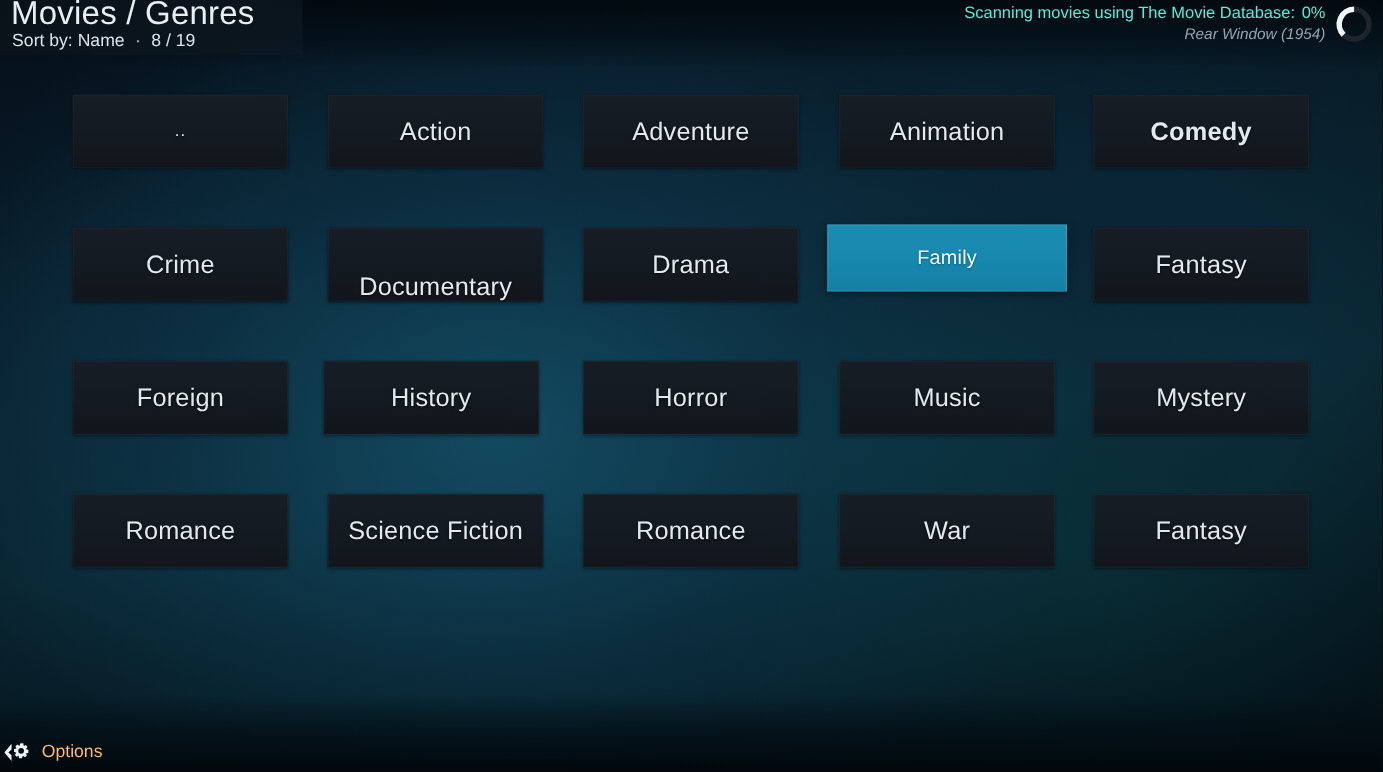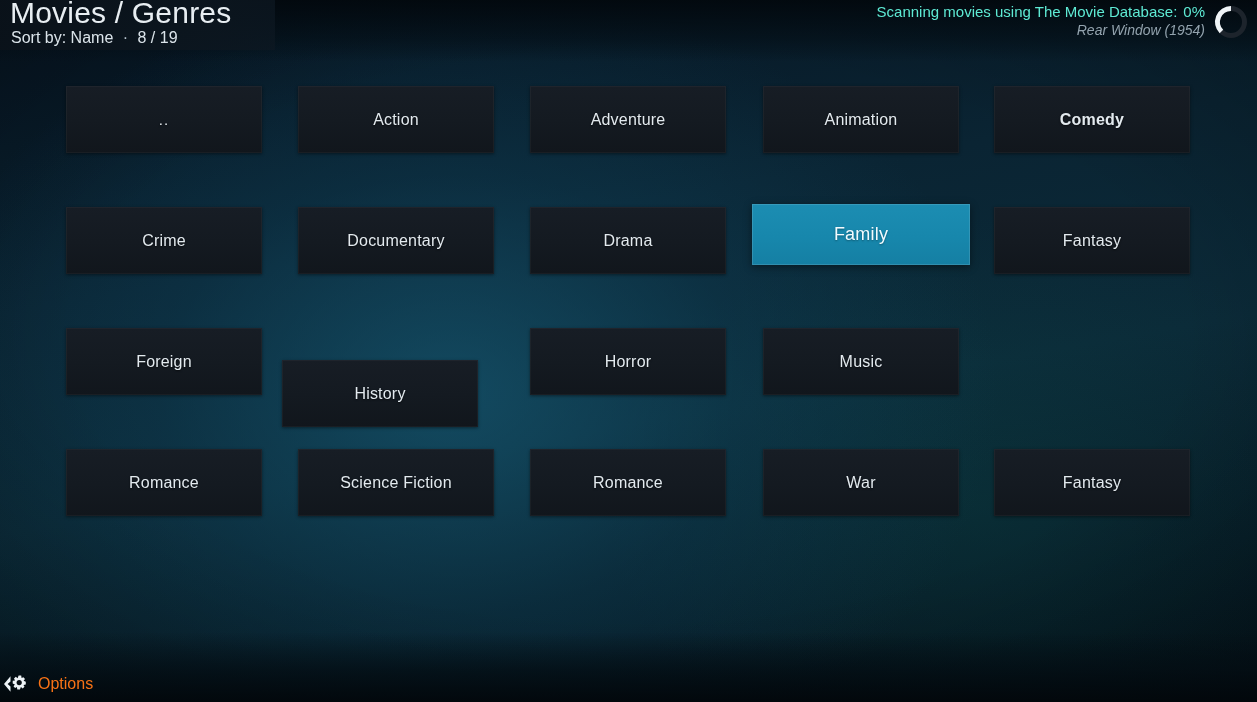--- a/index.html
+++ b/index.html
@@ -114,21 +114,21 @@
     height: 67px;
     box-sizing: border-box;
     display: flex;
     align-items: center;
     justify-content: center;
     background: linear-gradient(180deg, #171d25 0%, #141a21 52%, #11161c 100%);
     box-shadow: inset 0 0 0 1px rgba(255,255,255,0.035),
                 0 1px 3px rgba(0,0,0,0.45);
   }
   .tile-label {
-    font-size: 16px;
+    font-size: 23px;
     color: #e3eaef;
     letter-spacing: 0.2px;
     text-align: center;
     white-space: nowrap;
     text-shadow: 0 1px 2px rgba(0,0,0,0.6);
   }
   .tile.focused {
     width: 218px;
     height: 61px;
     top: -3px;
@@ -163,21 +163,21 @@
     gap: 10px;
     padding: 0 6px 0 2px;
     height: 30px;
   }
   .options-icon {
     width: 26px; height: 20px;
     display: block;
   }
   .options-label {
     font-size: 16px;
-    color: #f97316;
+    color: #fdba74;
     white-space: nowrap;
   }
 </style>
 </head>
 <body>
 
 <div id="app">
 
   <div class="bg-base"></div>
   <div class="bg-vignette"></div>
@@ -219,45 +219,48 @@
           <span class="tile-label">Animation</span>
         </div>
         <div class="tile" style="left: 928px; font-weight: bold;">
           <span class="tile-label">Comedy</span>
         </div>
       </div>
       <div class="grid-row">
         <div class="tile" style="left: 0px;">
           <span class="tile-label">Crime</span>
         </div>
-        <div class="tile" style="left: 232px;">
+        <div class="tile" style="left: 232px; align-items: flex-end;">
           <span class="tile-label">Documentary</span>
         </div>
         <div class="tile" style="left: 464px;">
           <span class="tile-label">Drama</span>
         </div>
         <div class="tile focused" style="left: 697px;">
           <span class="tile-label">Family</span>
         </div>
         <div class="tile" style="left: 928px;">
           <span class="tile-label">Fantasy</span>
         </div>
       </div>
       <div class="grid-row">
         <div class="tile" style="left: 0px;">
           <span class="tile-label">Foreign</span>
         </div>
-        <div class="tile" style="left: 216px; margin-top: 32px;">
+        <div class="tile" style="left: 228px;">
           <span class="tile-label">History</span>
         </div>
         <div class="tile" style="left: 464px;">
           <span class="tile-label">Horror</span>
         </div>
         <div class="tile" style="left: 697px;">
           <span class="tile-label">Music</span>
+        </div>
+        <div class="tile" style="left: 928px;">
+          <span class="tile-label">Mystery</span>
         </div>
       </div>
       <div class="grid-row">
         <div class="tile" style="left: 0px;">
           <span class="tile-label">Romance</span>
         </div>
         <div class="tile" style="left: 232px;">
           <span class="tile-label">Science Fiction</span>
         </div>
         <div class="tile" style="left: 464px;">

